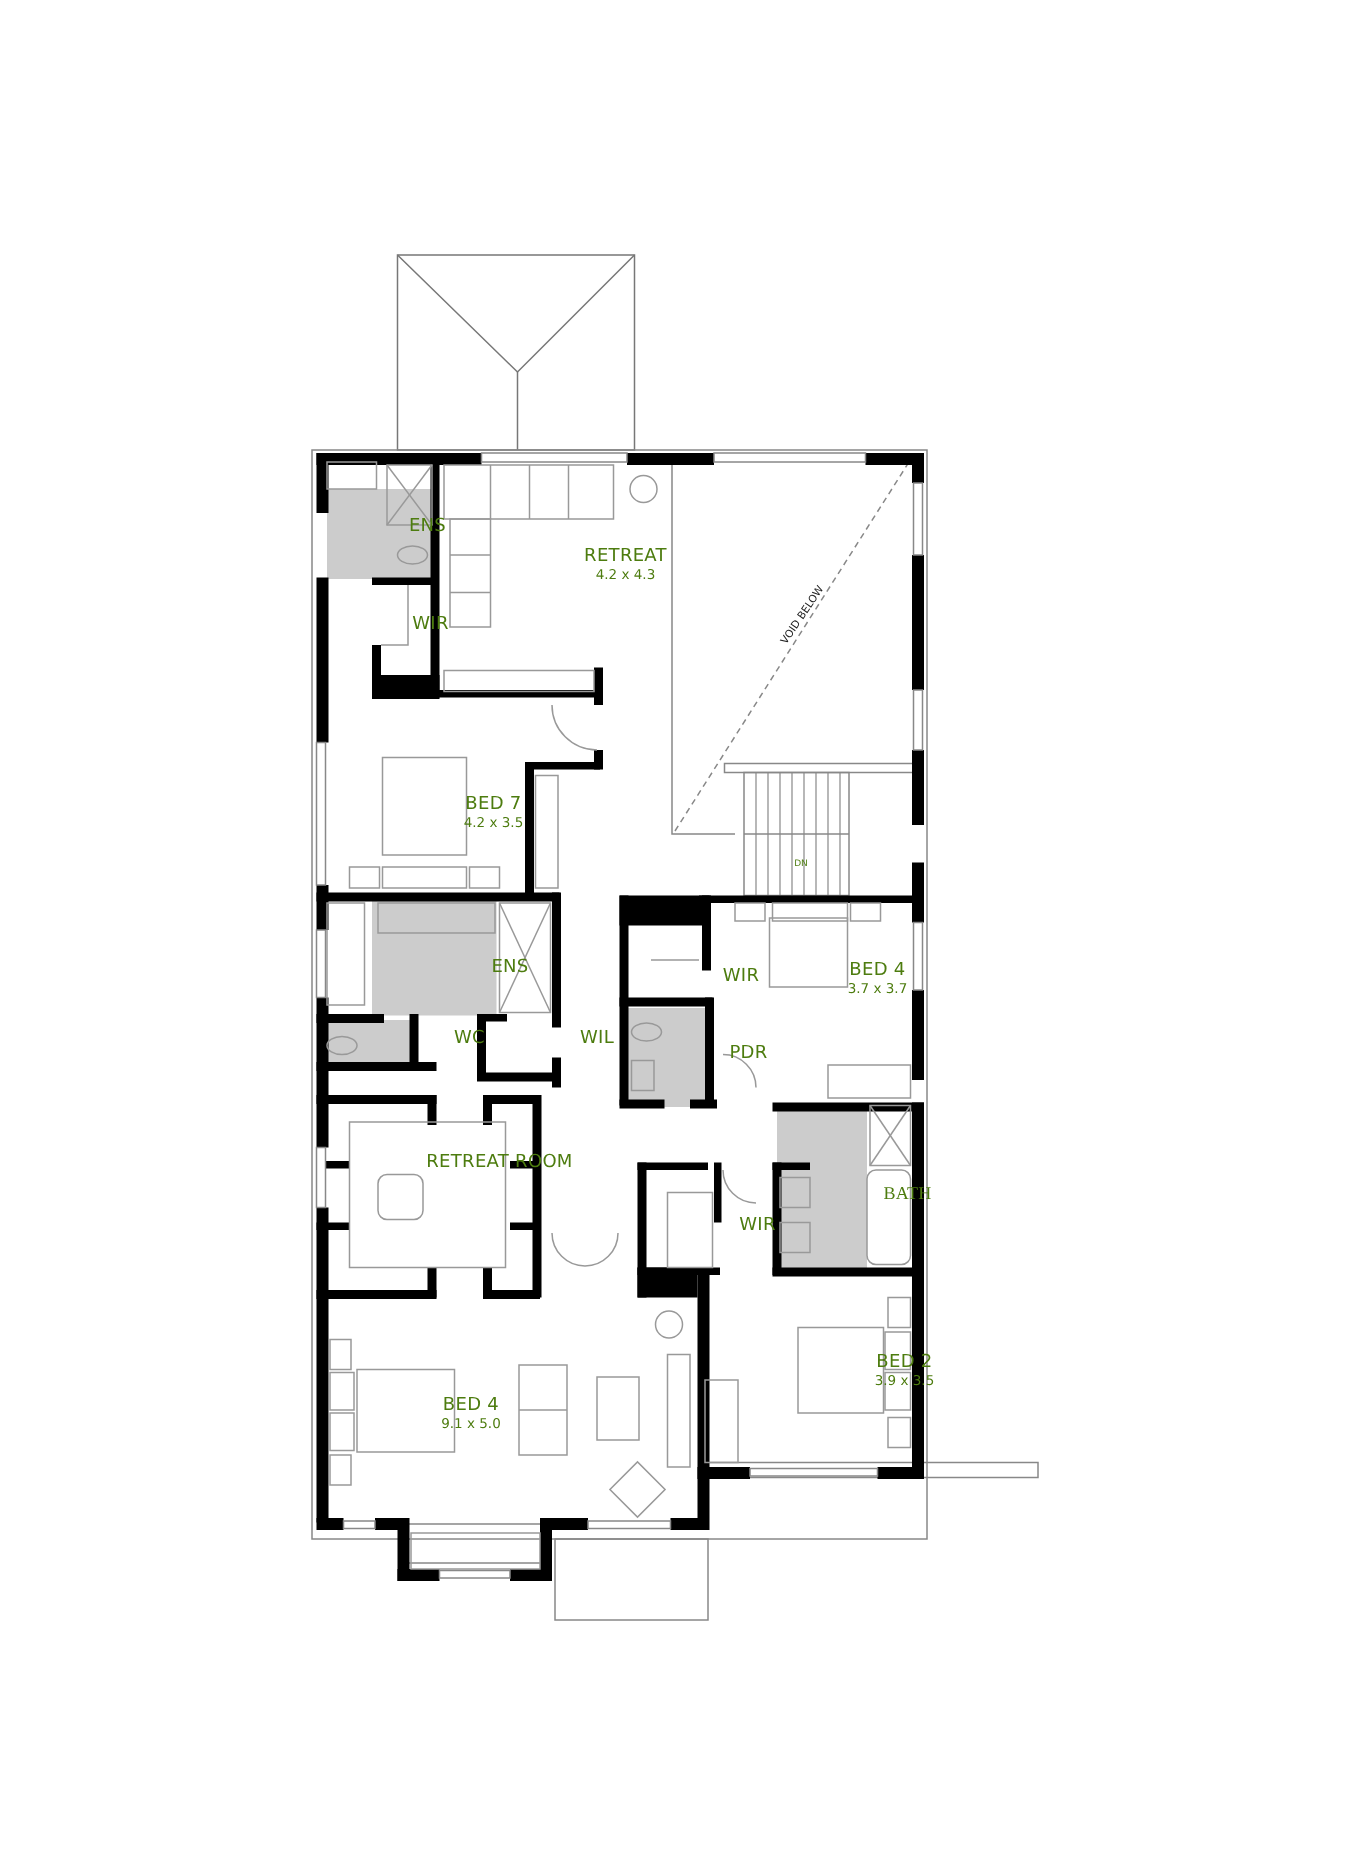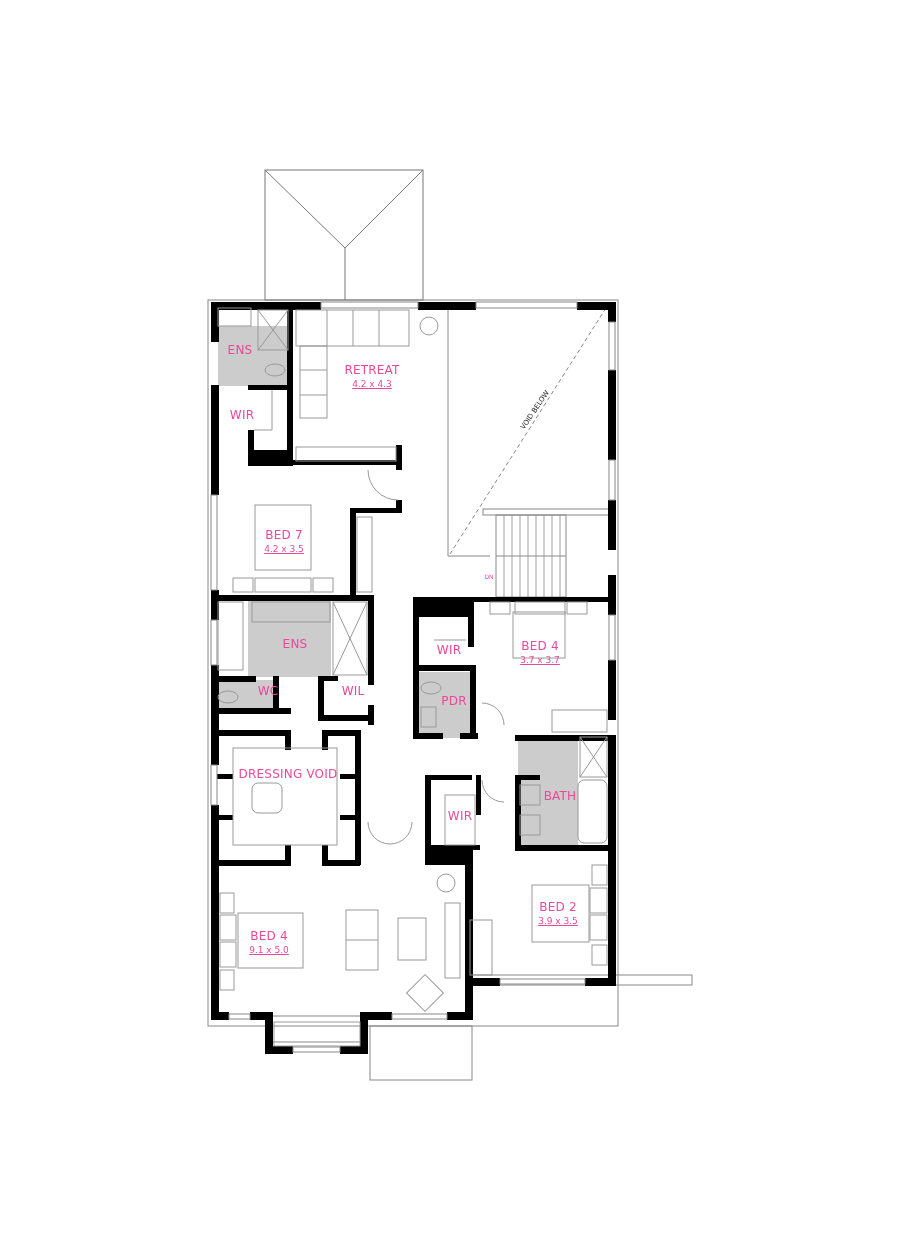--- a/index.html
+++ b/index.html
@@ -1,20 +1,20 @@
 <!DOCTYPE html>
 <html><head>
 <meta charset="utf-8">
 <style>
   html, body { margin:0; padding:0; background:#ffffff; }
   body { width:901px; height:1246px; position:relative; overflow:hidden; font-family:"Liberation Sans", sans-serif; }
   #plan { position:absolute; left:0; top:0; width:901px; height:1246px; }
-  .lbl { position:absolute; font-family:"DejaVu Sans", sans-serif; color:#ec4899; text-align:center; white-space:nowrap; transform:translate(-50%,-50%); }
+  .lbl { position:absolute; font-family:"DejaVu Sans", sans-serif; color:#4d7c0f; text-align:center; white-space:nowrap; transform:translate(-50%,-50%);margin-left:45px; }
   .room-name { font-size:12px; letter-spacing:0.2px; }
-  .room-dim { font-size:9px; margin-top:2px;text-decoration:underline; }
+  .room-dim { font-size:9px; margin-top:2px; }
   .small { font-size:6px; }
   .void { position:absolute; font-size:7px; transform:translate(-50%,-50%) rotate(-56deg); font-family:"DejaVu Sans", sans-serif; color:#222; }
 </style>
 </head>
 <body>
 
 <svg id="plan" viewBox="0 0 901 1246" xmlns="http://www.w3.org/2000/svg">
 
   <g fill="#cccccc" stroke="none">
     <rect x="218" y="326" width="72" height="60"></rect>
@@ -253,23 +253,23 @@
 </div>
 <div class="lbl room-name" style="left:295px;top:644px;">ENS</div>
 <div class="lbl room-name" style="left:268px;top:691px;text-align:center;">WC</div>
 <div class="lbl room-name" style="left:353px;top:691px;">WIL</div>
 <div class="lbl" style="left:540px;top:652px;">
   <div class="room-name">BED 4</div>
   <div class="room-dim">3.7 x 3.7</div>
 </div>
 <div class="lbl room-name" style="left:449px;top:650px;">WIR</div>
 <div class="lbl room-name" style="left:454px;top:701px;">PDR</div>
-<div class="lbl room-name" style="left:288px;top:774px;">DRESSING VOID</div>
+<div class="lbl room-name" style="left:288px;top:774px;">RETREAT ROOM</div>
 <div class="lbl room-name" style="left:460px;top:816px;">WIR</div>
-<div class="lbl room-name" style="left:560px;top:796px;">BATH</div>
+<div class="lbl room-name" style="left:560px;top:796px;font-family:Liberation Serif, serif;">BATH</div>
 <div class="lbl" style="left:558px;top:913px;text-align:center;">
   <div class="room-name">BED 2</div>
   <div class="room-dim">3.9 x 3.5</div>
 </div>
 <div class="lbl" style="left:269px;top:942px;">
   <div class="room-name">BED 4</div>
   <div class="room-dim">9.1 x 5.0</div>
 </div>
 <div class="void" style="left:535px;top:410px;">VOID BELOW</div>
 <div class="lbl small" style="left:489px;top:576px;">DN</div>

